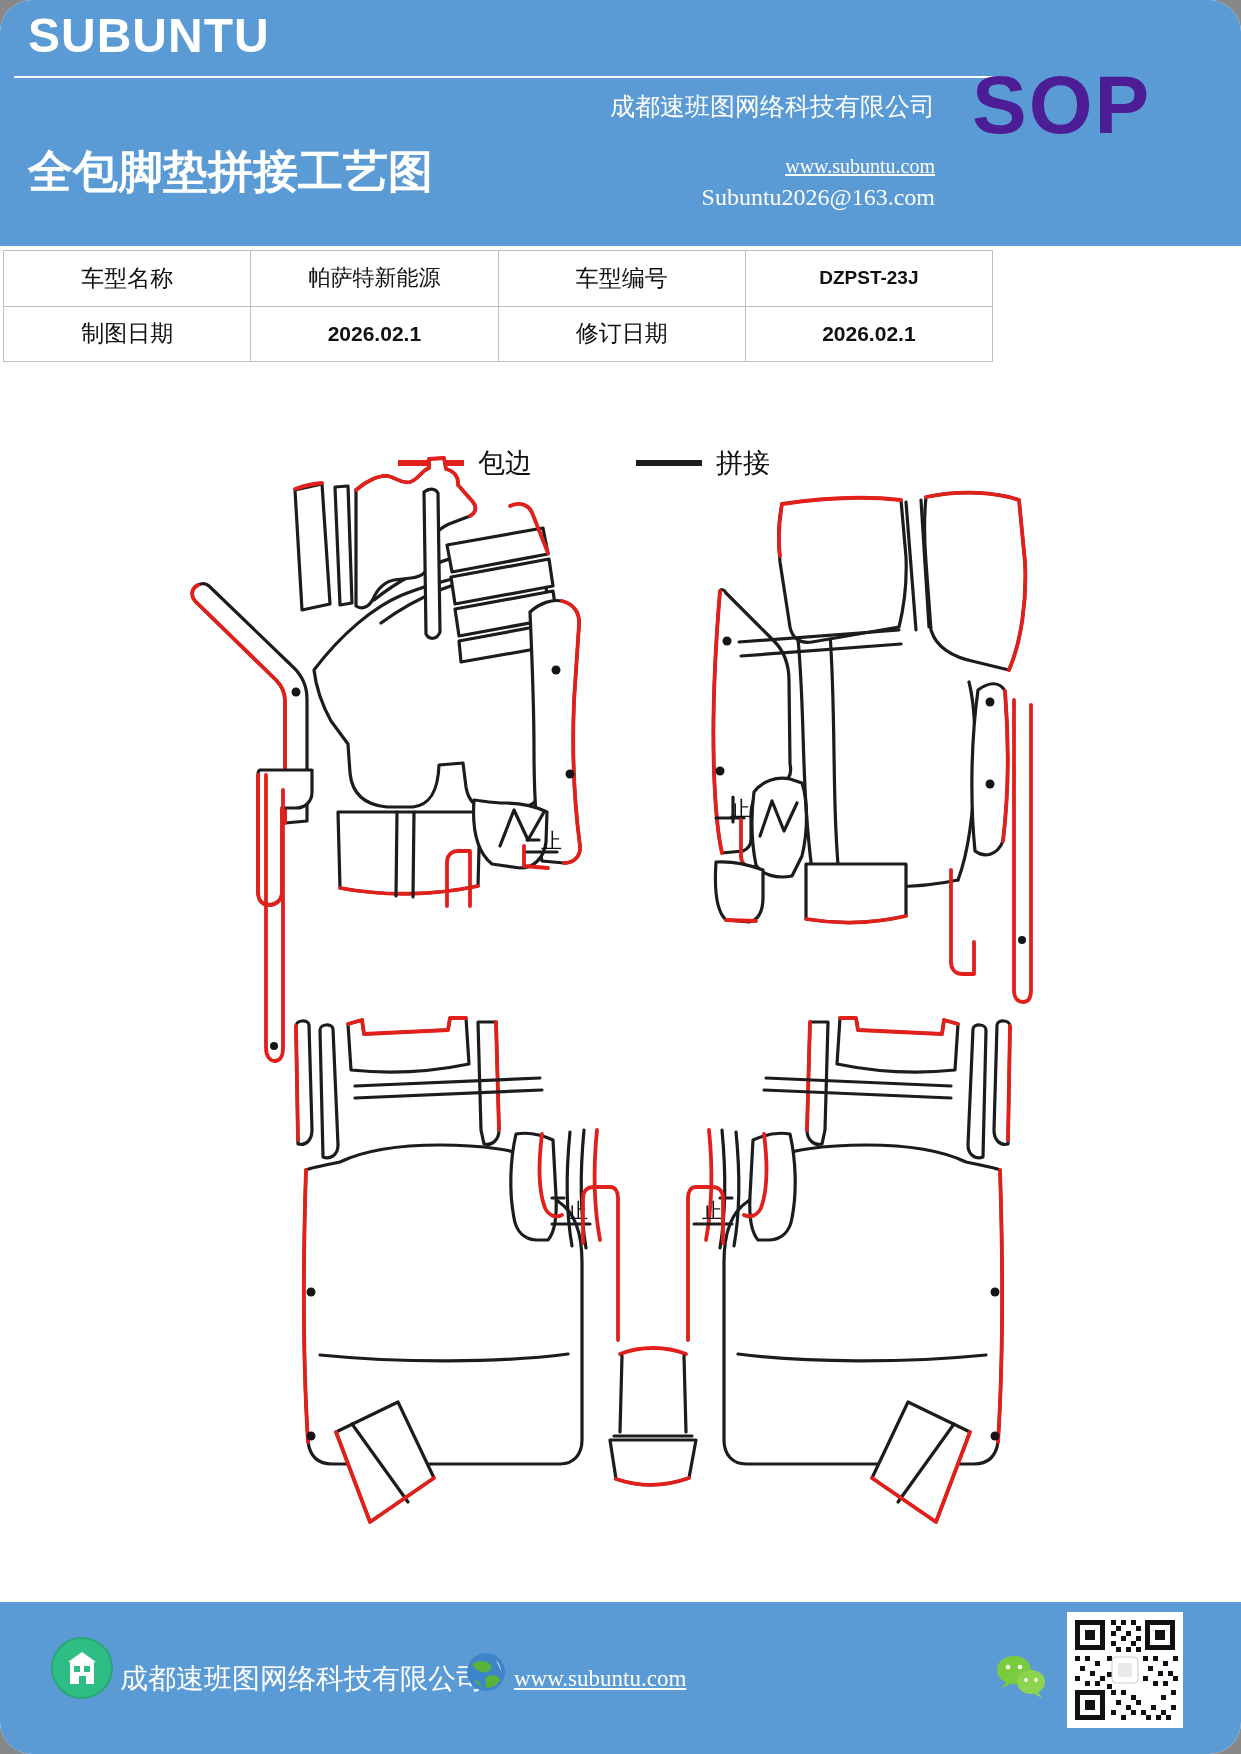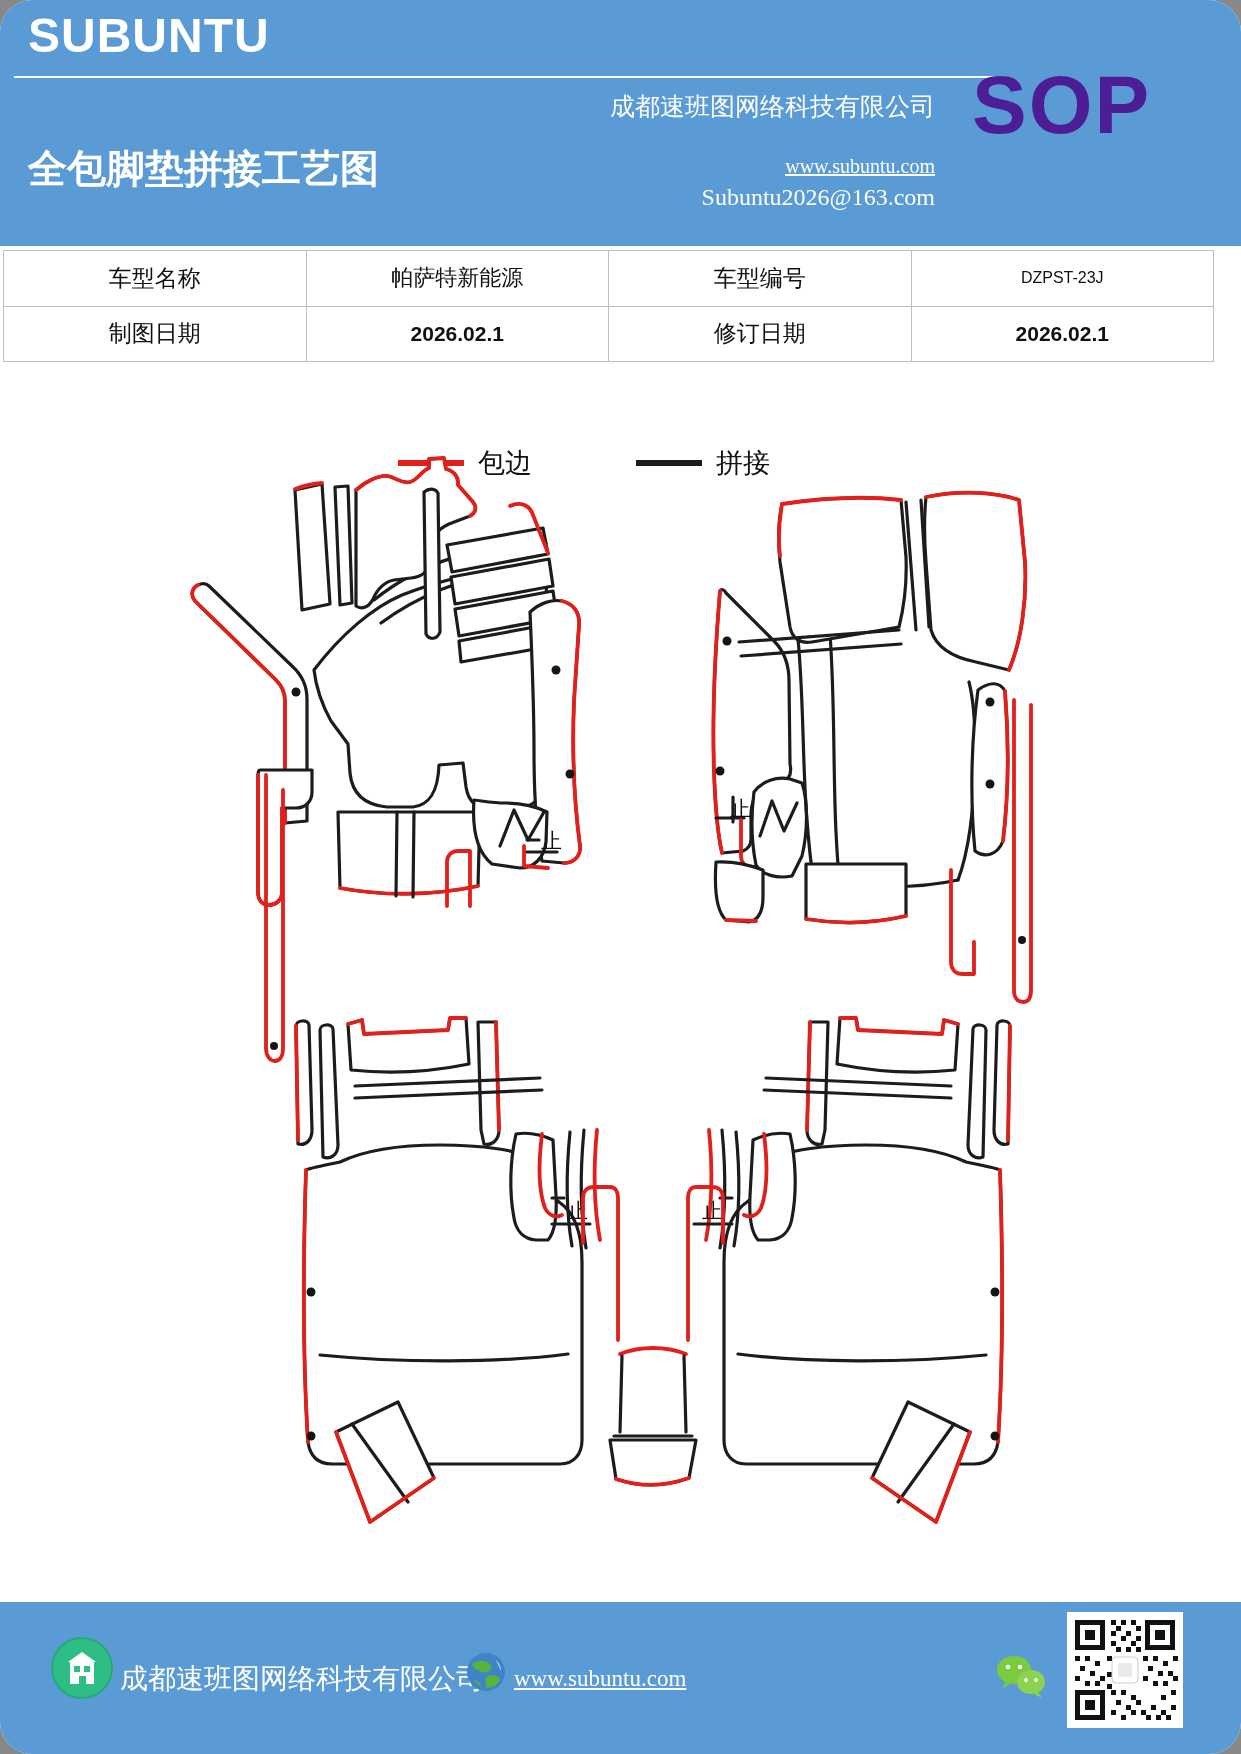--- a/index.html
+++ b/index.html
@@ -3,36 +3,36 @@
 <meta charset="utf-8">
 <style>
   html,body{margin:0;padding:0;background:#888;}
   .page{position:relative;width:1241px;height:1754px;background:#ffffff;overflow:hidden;
         font-family:"Liberation Sans","DejaVu Sans",sans-serif;border-radius:32px;}
   
   .banner{position:absolute;top:0;left:0;width:1241px;height:246px;background:#5B9BD5;}
   .brand{position:absolute;top:8px;left:28px;color:#fff;font-size:48px;font-weight:900;
          letter-spacing:1px;font-family:"Liberation Sans","DejaVu Sans",sans-serif;}
   .rule{position:absolute;top:76px;left:14px;width:988px;height:2px;background:#fff;}
-  .doc-title{position:absolute;top:142px;left:28px;color:#fff;font-size:39px;font-weight:600;
+  .doc-title{position:absolute;top:142px;left:28px;color:#fff;font-size:45px;font-weight:600;
          font-family:"Liberation Serif","DejaVu Serif",serif;}
   .head-right{position:absolute;top:90px;right:306px;text-align:right;color:#fff;
          font-family:"Liberation Serif","DejaVu Serif",serif;}
   .head-company{font-size:25px;margin-bottom:32px;}
   .head-site{font-size:20px;color:#fff;text-decoration:underline;display:inline-block;}
   .head-mail{font-size:24px;margin-top:6px;}
   .sop{position:absolute;top:58px;left:972px;color:#4c1d95;font-size:82px;font-weight:800;
        letter-spacing:2px;font-family:"Liberation Sans","DejaVu Sans",sans-serif;}
   
-  .info{position:absolute;top:250px;left:3px;width:1211px;height:112px;border-collapse:collapse;table-layout:fixed;}
+  .info{position:absolute;top:250px;left:3px;width:990px;height:112px;border-collapse:collapse;table-layout:fixed;}
   .info td{border:1.6px solid #BFBFBF;text-align:center;vertical-align:middle;color:#111;}
   .info td.lab{font-family:"Liberation Serif","DejaVu Serif",serif;font-size:23px;}
   .info td.cn{font-family:"Liberation Serif","DejaVu Serif",serif;font-size:22px;}
   .info td.val{font-family:"Liberation Sans","DejaVu Sans",sans-serif;font-size:21px;font-weight:700;}
-  .info td.code{font-family:"Liberation Sans","DejaVu Sans",sans-serif;font-size:16px;font-weight:400;}
+  .info td.code{font-family:"Liberation Sans","DejaVu Sans",sans-serif;font-size:19px;font-weight:700;}
   
   .legend{position:absolute;top:398px;left:398px;display:flex;align-items:center;gap:104px;}
   .leg-item{display:flex;align-items:center;gap:14px;margin-top:47px;}
   .leg-label{font-family:"Liberation Serif","DejaVu Serif",serif;font-size:27px;color:#111;}
   
   .diagram{position:absolute;top:430px;left:0;}
   .k{fill:none;stroke:#1c1c1c;stroke-width:3.2;stroke-linecap:round;stroke-linejoin:round;}
   .kf{fill:#fff;stroke:#1c1c1c;stroke-width:3.2;stroke-linecap:round;stroke-linejoin:round;}
   .r{fill:none;stroke:#E2201B;stroke-width:3.8;stroke-linecap:round;stroke-linejoin:round;}
   .dot{fill:#151515;stroke:none;}

